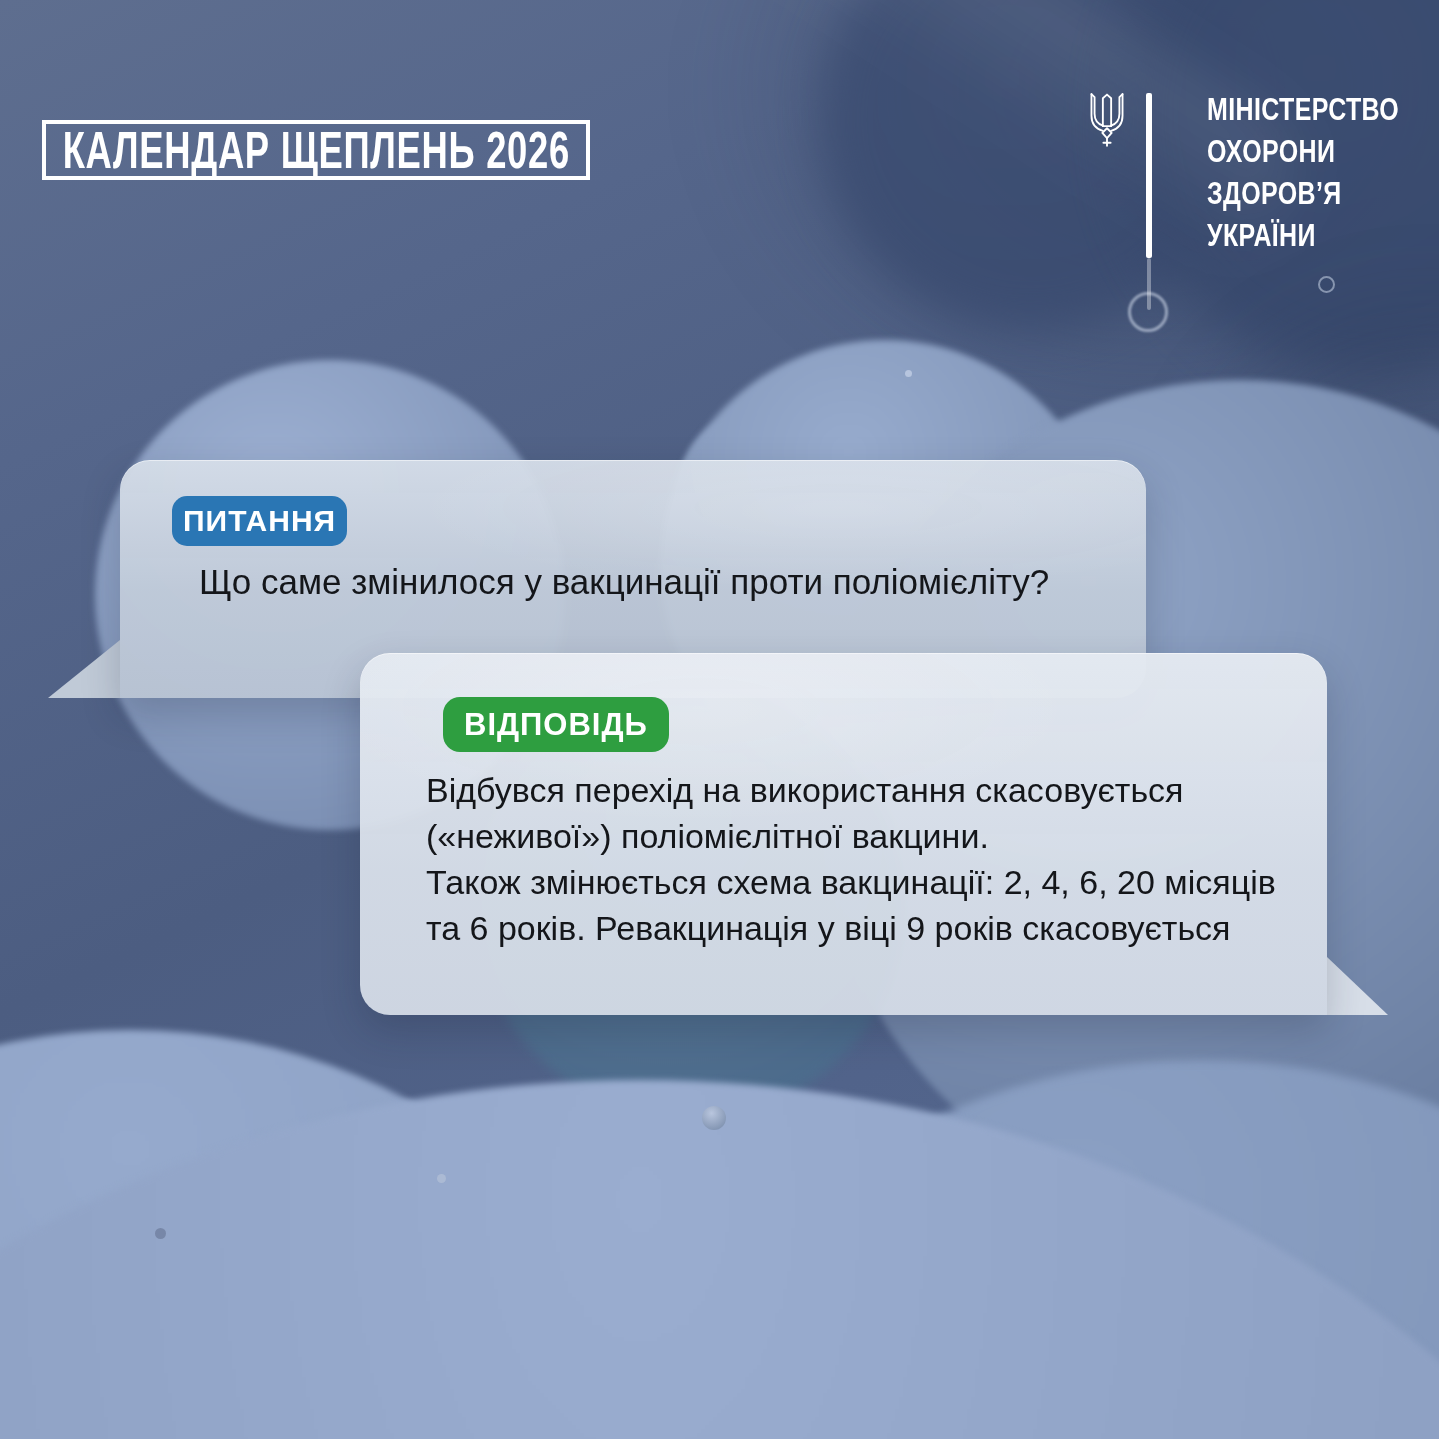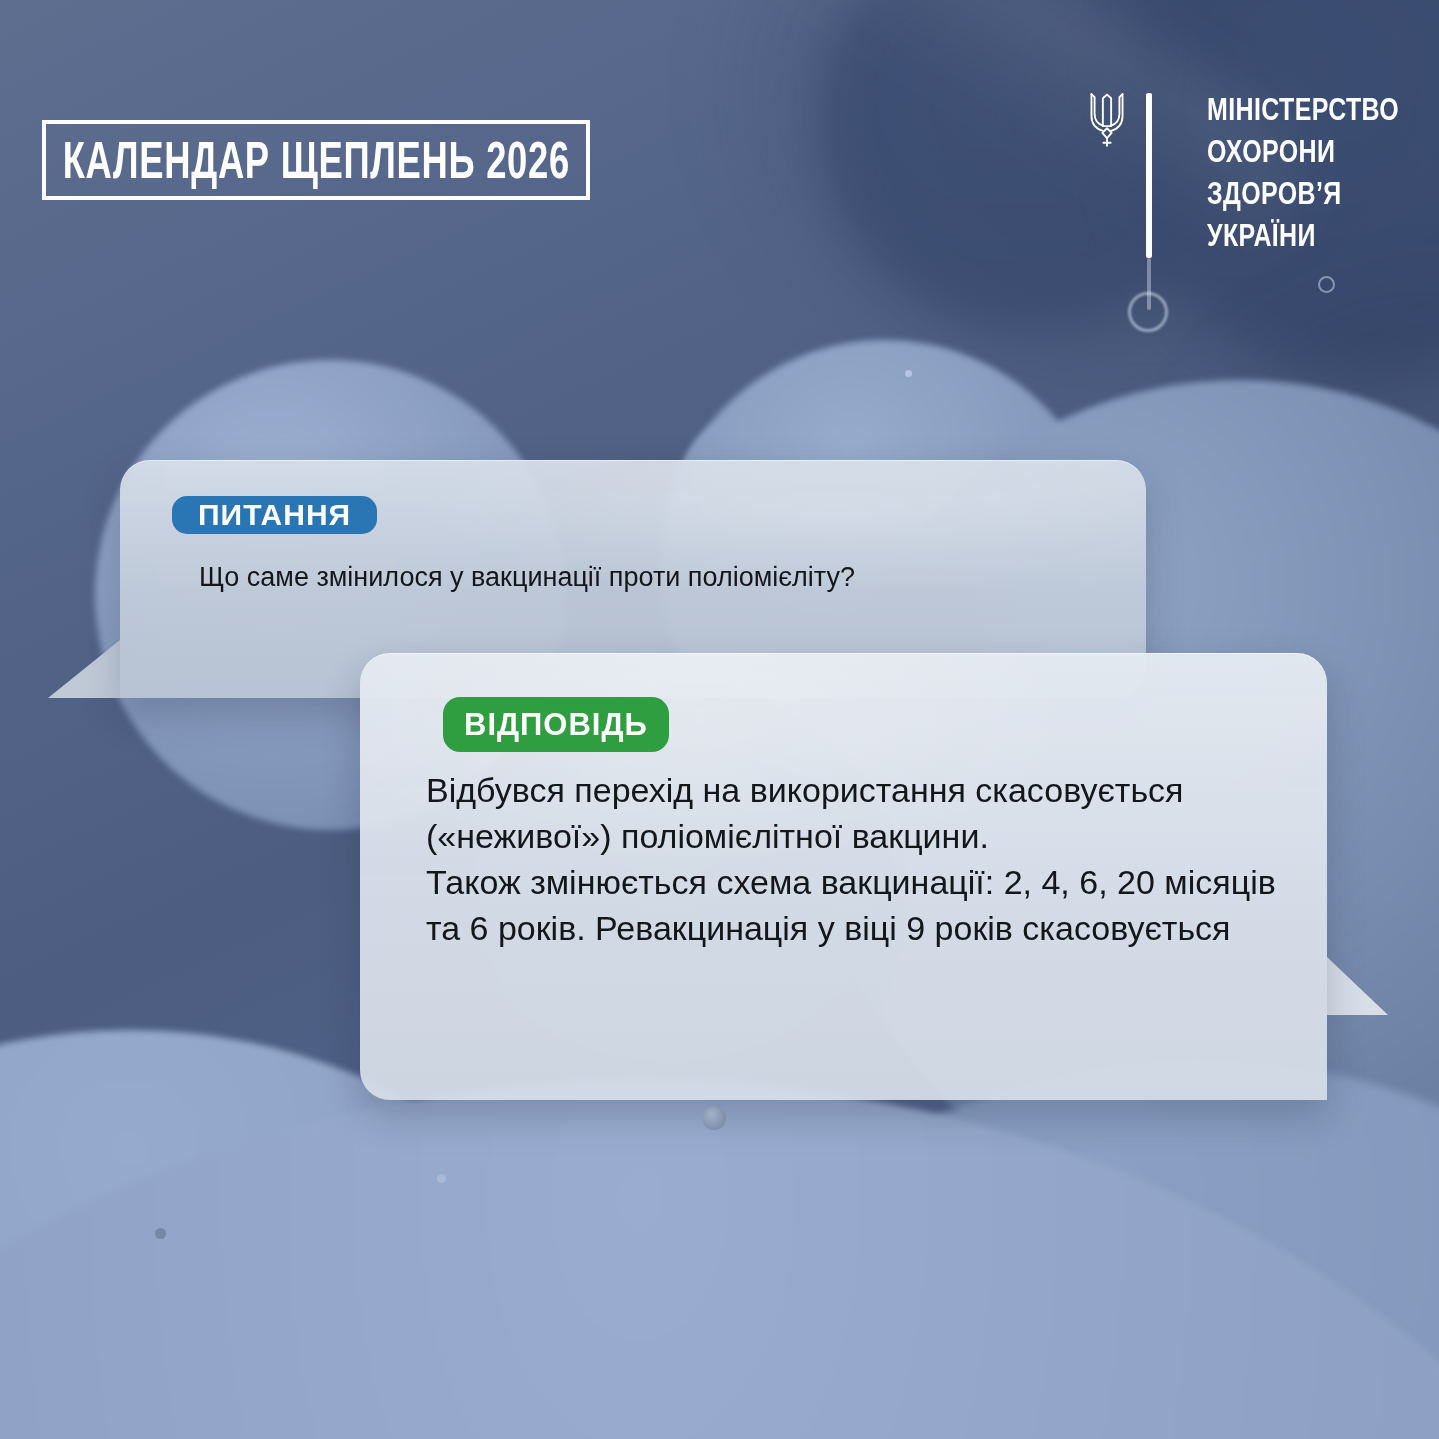--- a/index.html
+++ b/index.html
@@ -6,21 +6,21 @@
   .canvas{
     position:relative;width:1439px;height:1439px;overflow:hidden;
     font-family:"Liberation Sans",sans-serif;
     background:linear-gradient(155deg,#5e6e8f 0%,#55668b 22%,#4c5d81 48%,#51638a 70%,#5a6d92 100%);
   }
   .abs{position:absolute;}
   .sph{position:absolute;border-radius:50%;pointer-events:none;}
 
   
   .title-box{
-    position:absolute;left:42px;top:120px;width:548px;height:80px;
+    position:absolute;left:42px;top:120px;width:548px;height:60px;
     border:4px solid #ffffff;box-sizing:border-box;
     display:flex;align-items:center;justify-content:center;
   }
   .title-text{
     color:#ffffff;font-weight:700;font-size:52px;letter-spacing:1px;white-space:nowrap;
     transform:scaleX(0.70);transform-origin:center center;
   }
 
   
   .logo-bar{position:absolute;left:1146px;top:93px;width:6px;height:165px;background:#ffffff;border-radius:2px;}
@@ -38,37 +38,37 @@
     border-bottom-left-radius:0;
     background:
       radial-gradient(60% 50% at 70% 20%, rgba(255,255,255,.16), rgba(255,255,255,0) 70%),
       linear-gradient(180deg, rgba(213,221,232,.95) 0%, rgba(193,203,217,.94) 55%, rgba(186,197,212,.94) 100%);
   }
   .tail-q{
     position:absolute;left:48px;top:640px;width:72px;height:58px;
     background:#c0cad7;clip-path:polygon(100% 0, 100% 100%, 0 100%);
   }
   .bubble-a{
-    left:360px;top:653px;width:967px;height:447px;
+    left:360px;top:653px;width:967px;height:362px;
     border-bottom-right-radius:0;
     background:
       radial-gradient(55% 45% at 35% 15%, rgba(255,255,255,.20), rgba(255,255,255,0) 72%),
       linear-gradient(180deg, rgba(229,234,241,.96) 0%, rgba(216,223,233,.95) 60%, rgba(212,219,230,.95) 100%);
   }
   .tail-a{
     position:absolute;left:1327px;top:957px;width:61px;height:58px;
     background:#d7dee8;clip-path:polygon(0 0, 100% 100%, 0 100%);
   }
   .badge{
     position:absolute;display:flex;align-items:center;justify-content:center;
     color:#ffffff;font-weight:700;white-space:nowrap;letter-spacing:1px;
   }
-  .badge-q{left:52px;top:36px;height:38px;padding:0 26px;border-radius:15px;background:#2a76b4;font-size:30px;}
+  .badge-q{left:52px;top:36px;height:50px;padding:0 11px;border-radius:15px;background:#2a76b4;font-size:30px;}
   .badge-a{left:83px;top:44px;height:55px;padding:0 21px;border-radius:17px;background:#2e9e40;font-size:31px;}
-  .q-text{position:absolute;left:79px;top:102px;font-size:27px;color:#14161a;white-space:nowrap;}
+  .q-text{position:absolute;left:79px;top:102px;font-size:35px;color:#14161a;white-space:nowrap;}
   .a-text{position:absolute;left:66px;top:114px;color:#14161a;}
   .a-text div{font-size:34px;line-height:46px;white-space:nowrap;}
 </style>
 </head>
 <body>
 
 <div class="canvas">
 
   <div class="abs" style="inset:0;">
     <div class="sph" style="left:700px;top:-260px;width:900px;height:700px;border-radius:50%;

